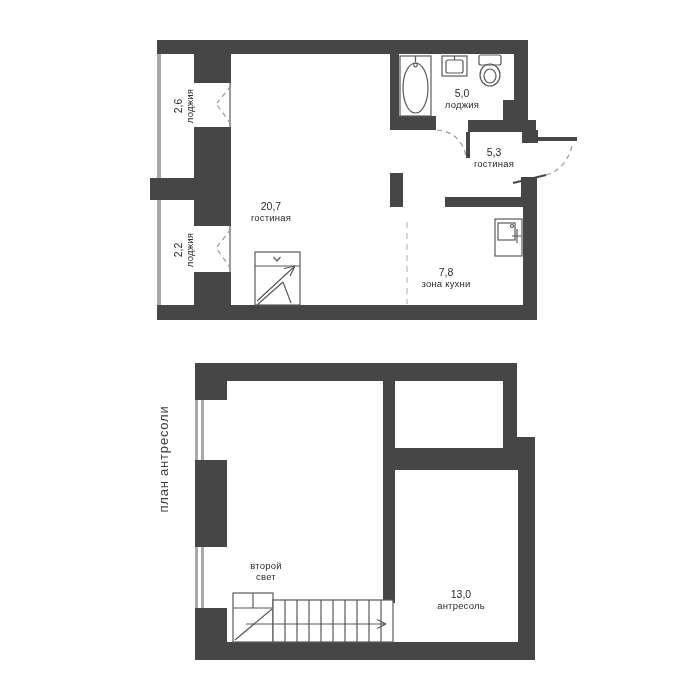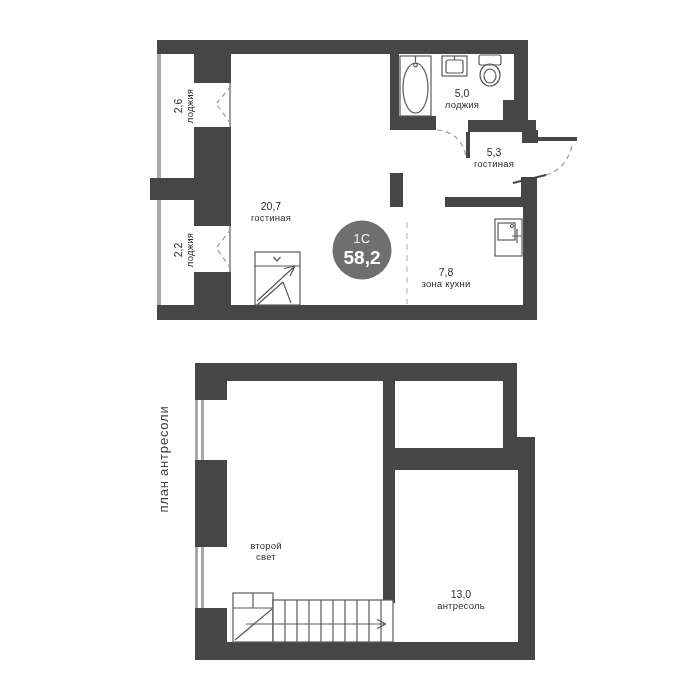--- a/index.html
+++ b/index.html
@@ -168,28 +168,24 @@
   <div class="room-label" style="left:462px;top:99px">
     <div class="l1">5,0</div>
     <div class="l2">лоджия</div>
   </div>
 
   <div class="room-label" style="left:494px;top:158px">
     <div class="l1">5,3</div>
     <div class="l2">гостиная</div>
   </div>
 
-  <div class="badge">
-    <div class="bt">1С</div>
-    <div class="ba">58,2</div>
-  </div>
 
   <div class="side-title">план антресоли</div>
 
-  <div class="room-label" style="left:266px;top:552px">
+  <div class="room-label" style="left:266px;top:572px">
     <div class="l2">второй</div>
     <div class="l2">свет</div>
   </div>
 
   <div class="room-label" style="left:461px;top:600px">
     <div class="l1">13,0</div>
     <div class="l2">антресоль</div>
   </div>
 
 </div>

